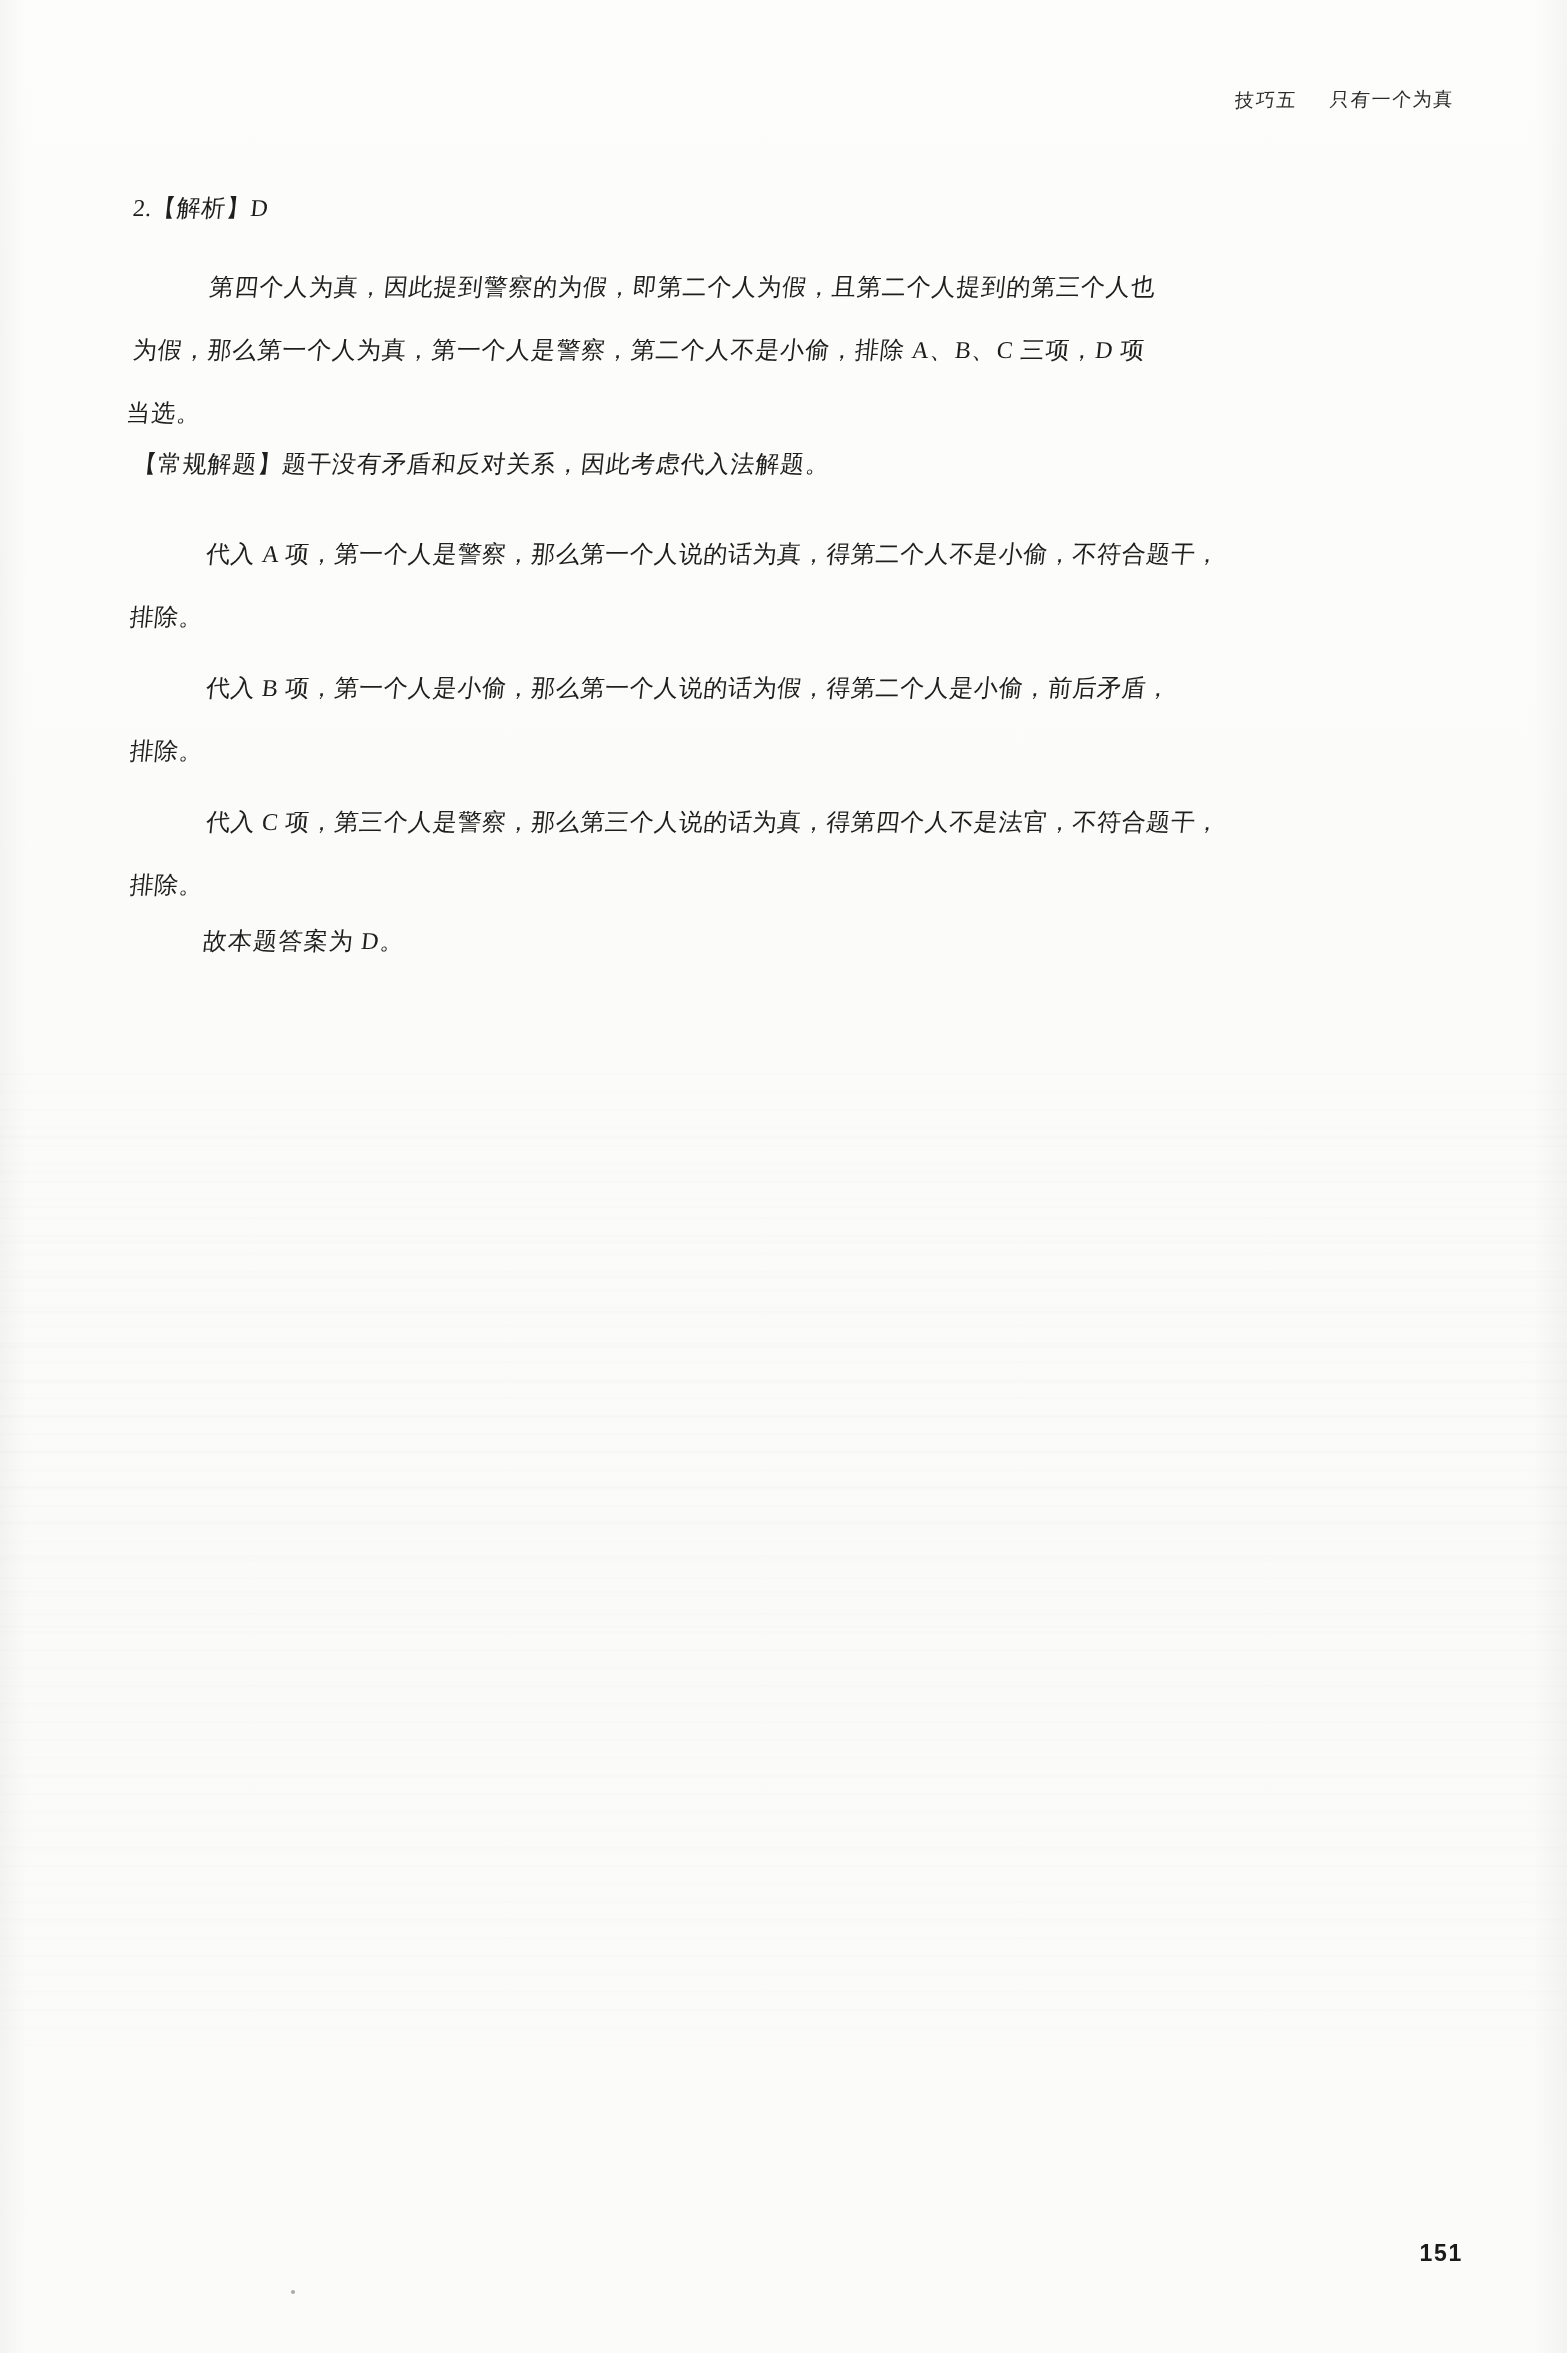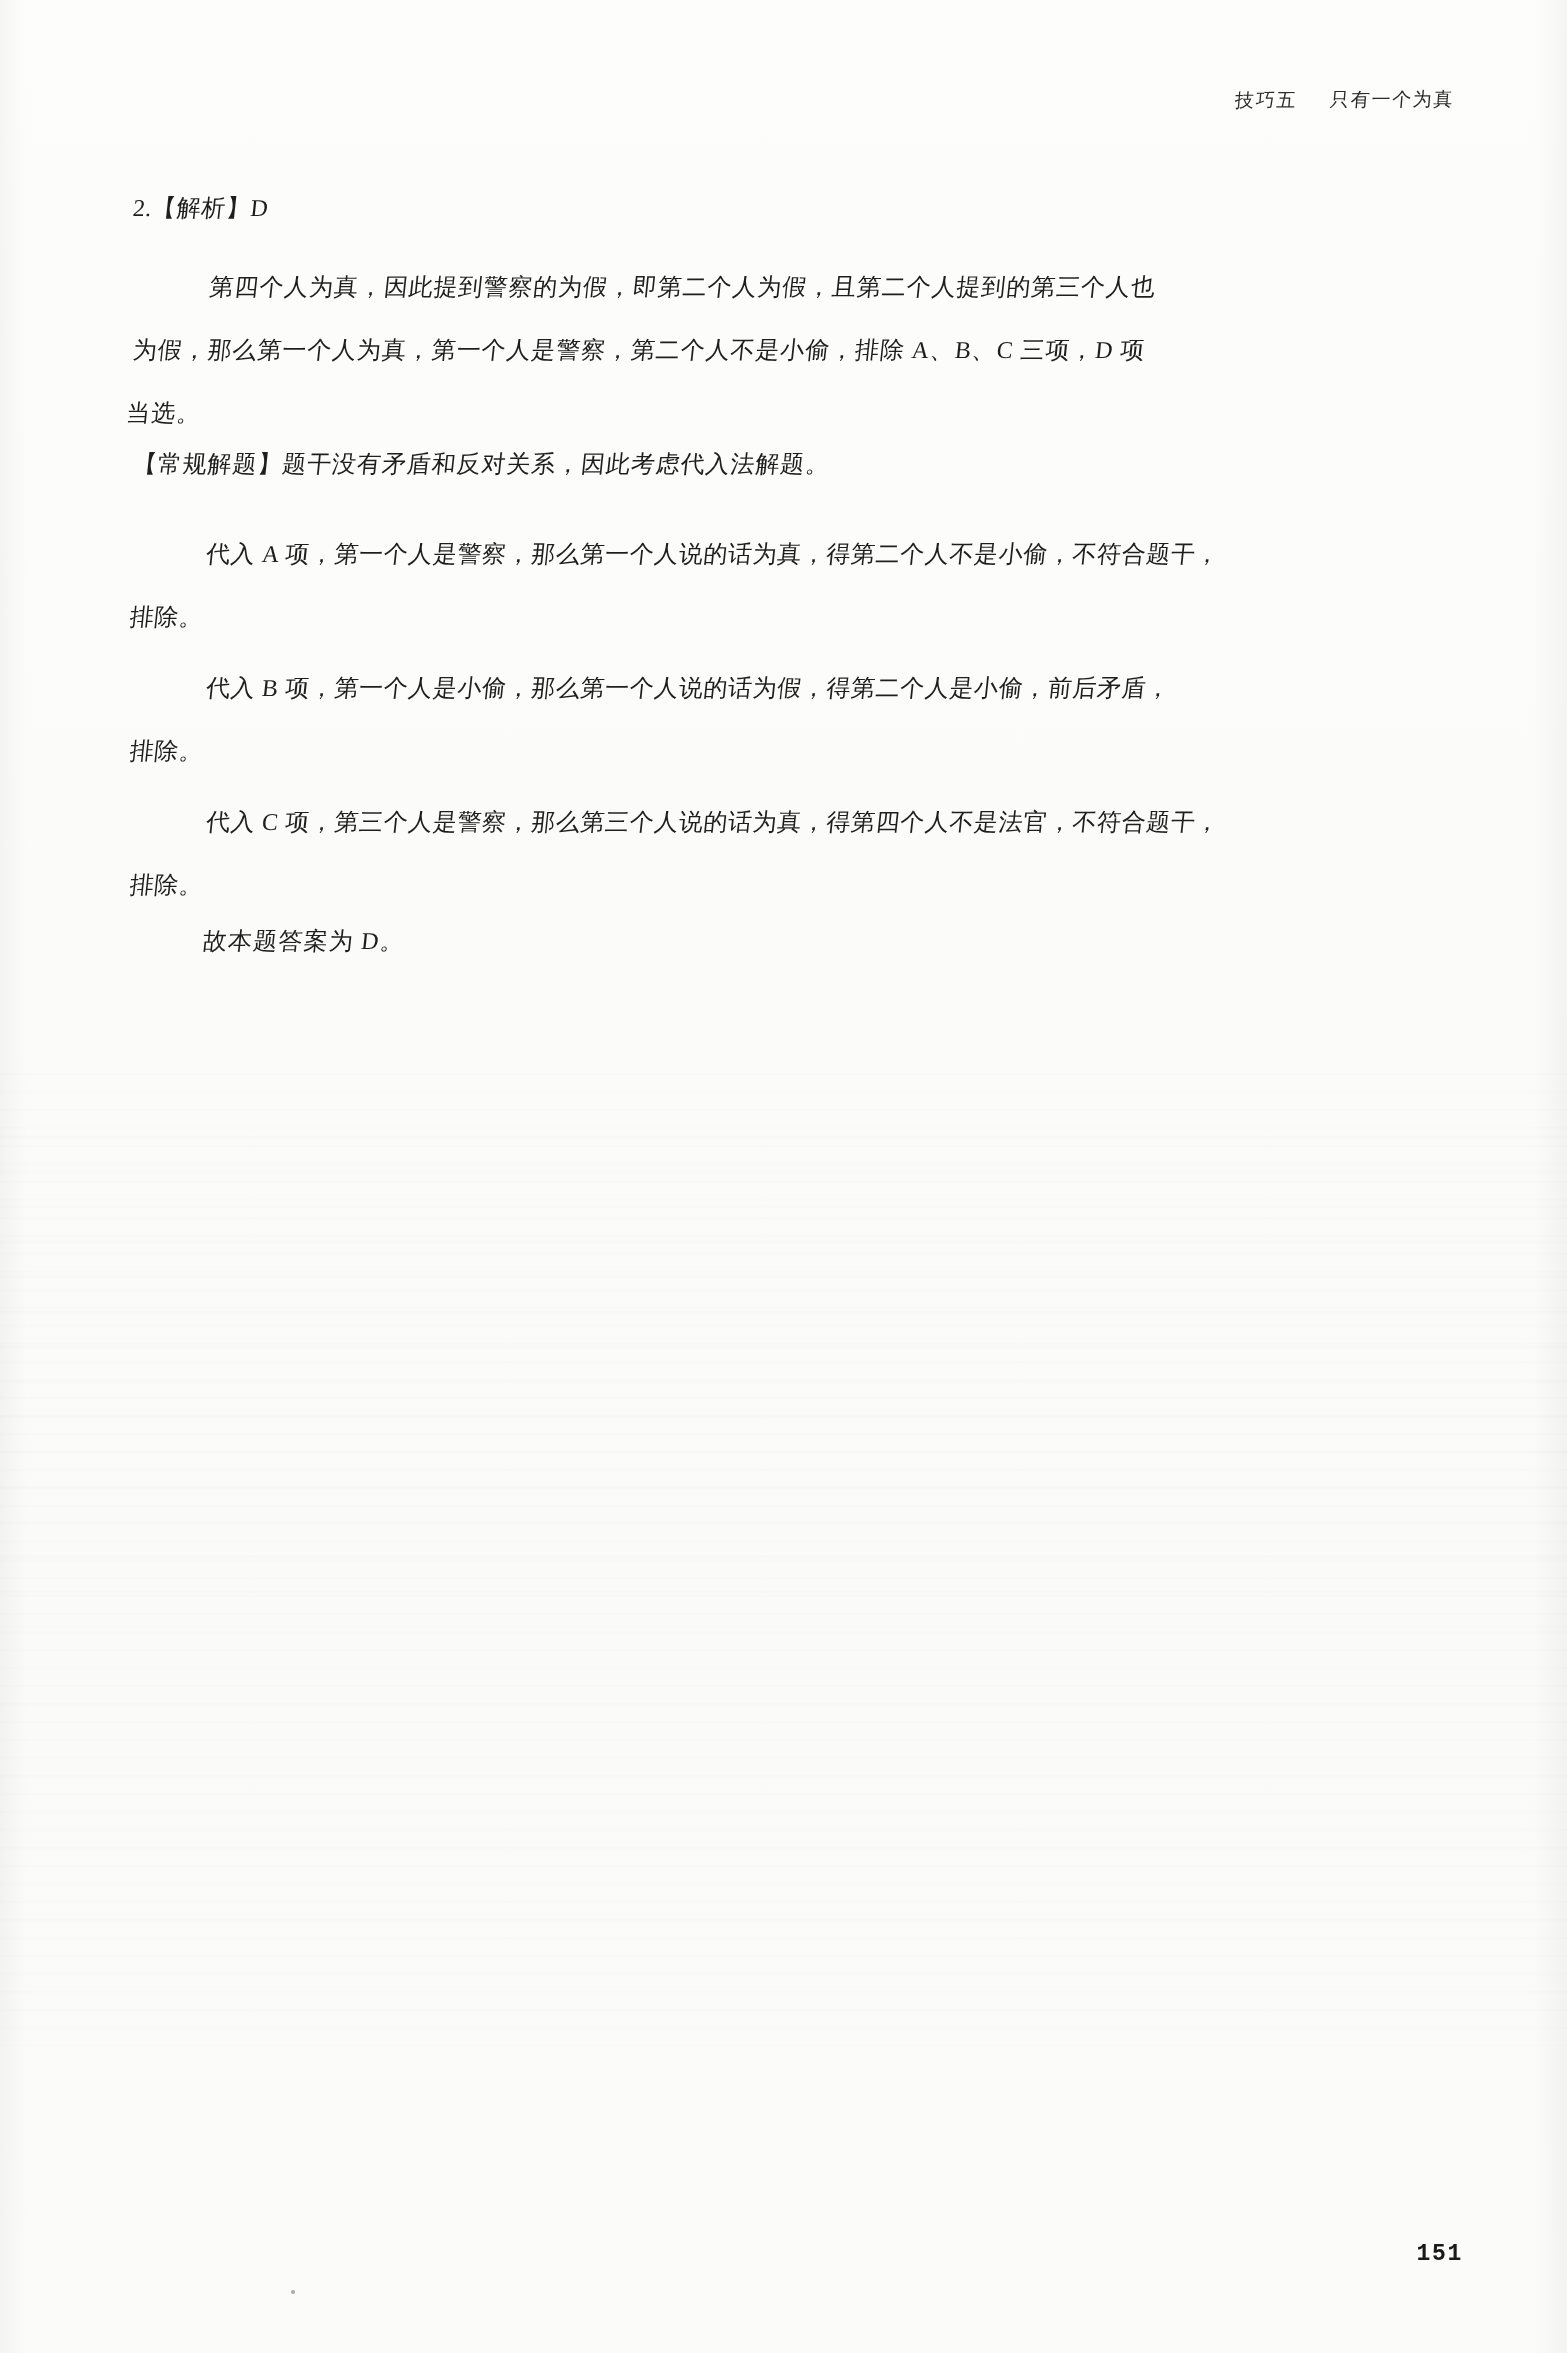--- a/index.html
+++ b/index.html
@@ -146,21 +146,21 @@
     font-size: 24px;
     letter-spacing: 1.2px;
     padding-left: 70px;
   }
 
   
   .folio {
     position: absolute;
     right: 105px;
     bottom: 87px;
-    font-family: Liberation Mono, monospace;
+    font-family: Liberation Sans, sans-serif;
     font-size: 23px;
     font-weight: 600;
     letter-spacing: 1.7px;
     color: #1a1a1a;
   }
 
   .speck {
     position: absolute;
     left: 291px;
     top: 2290px;

